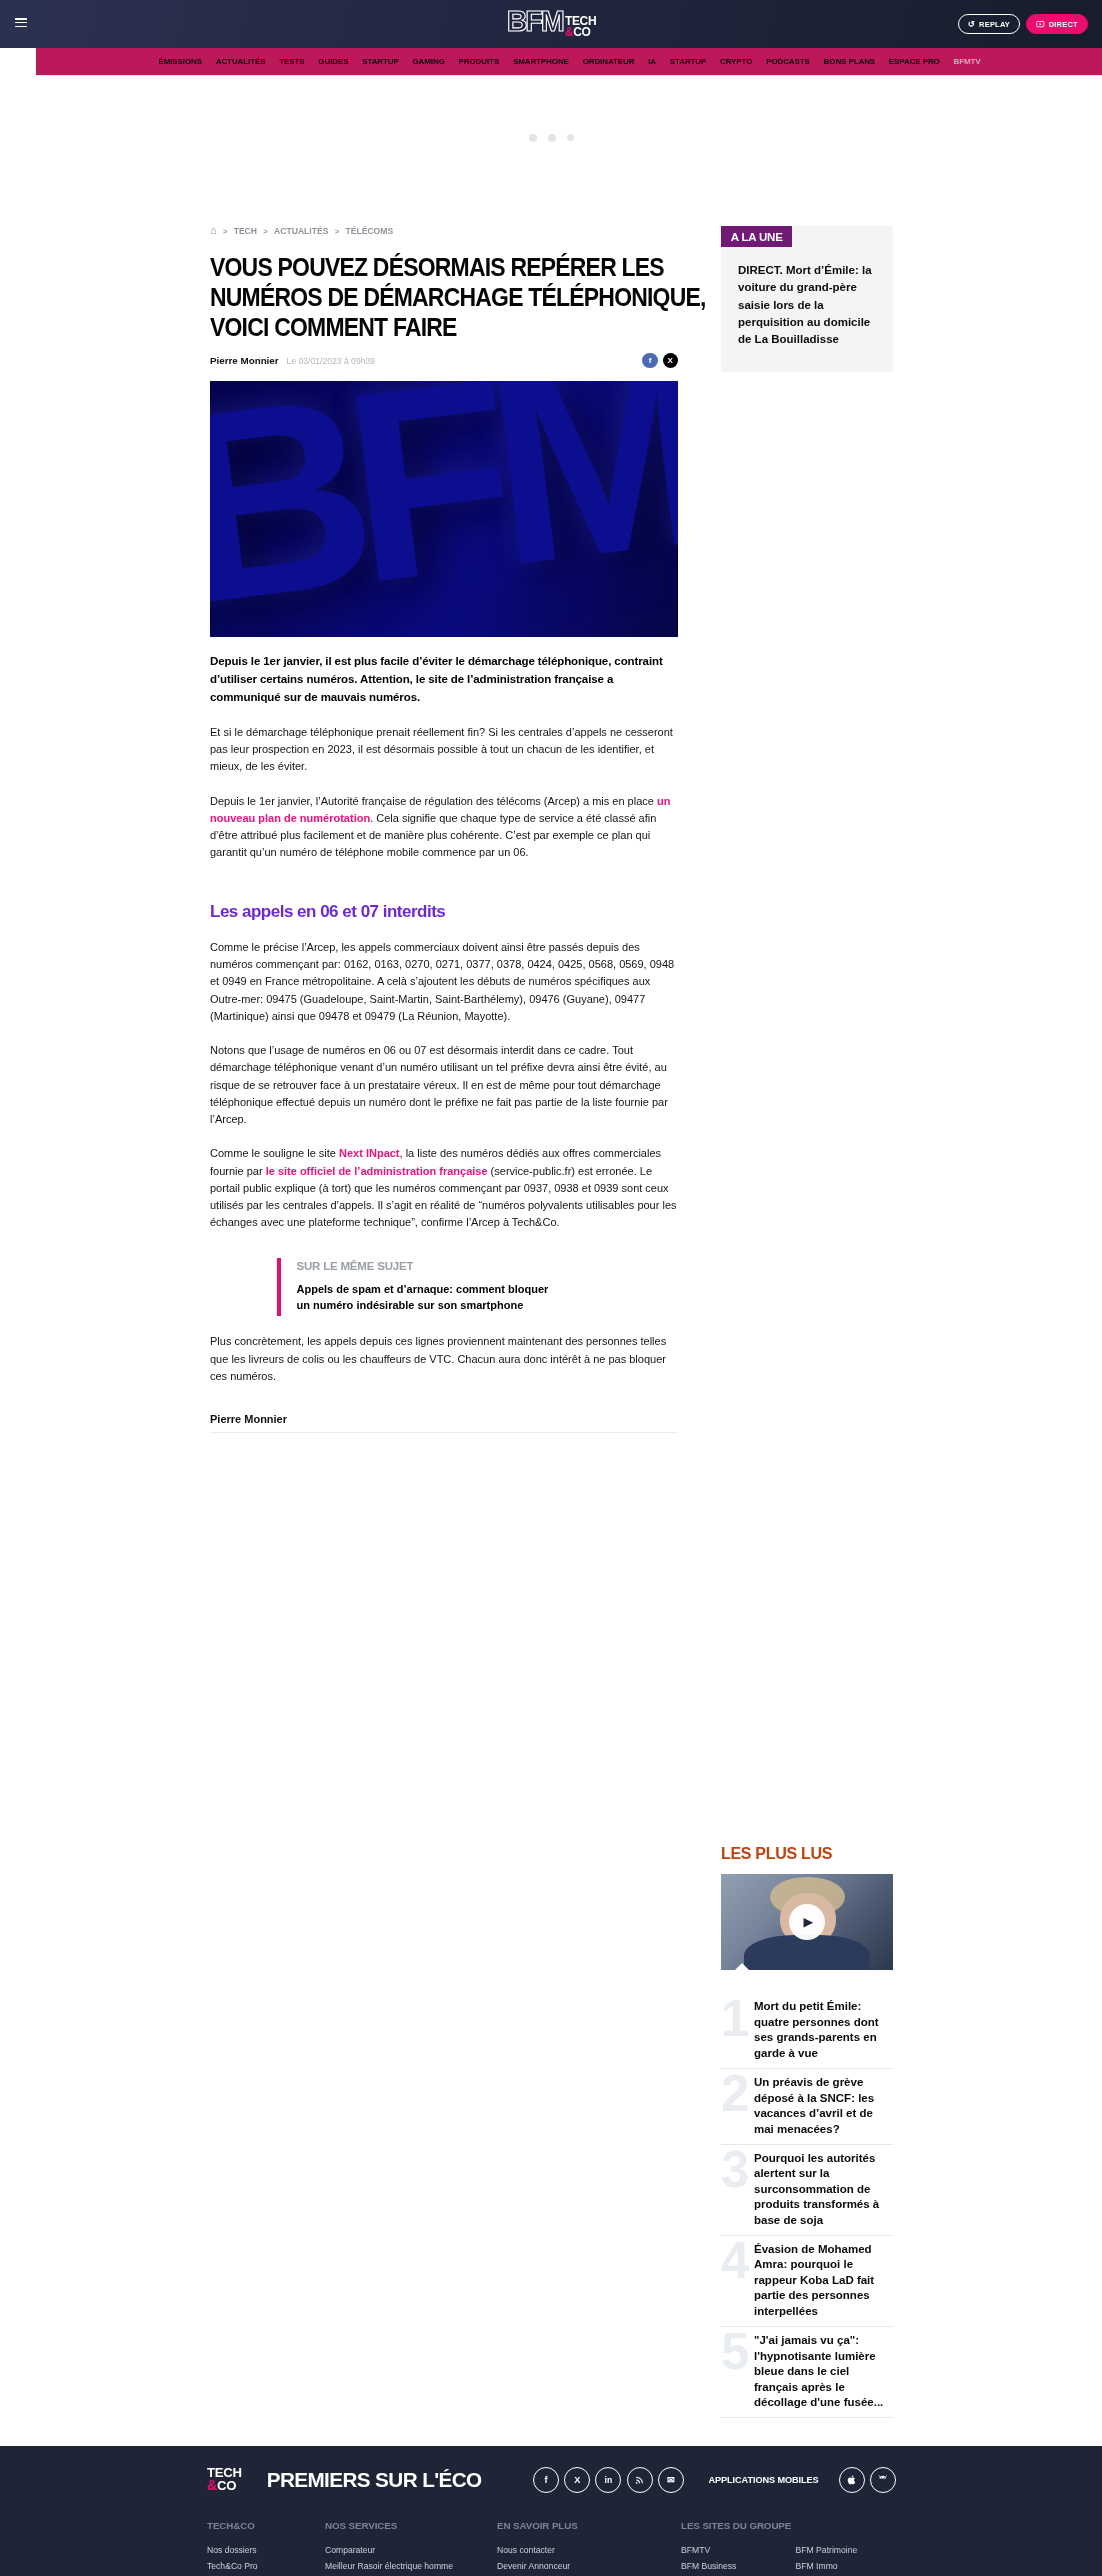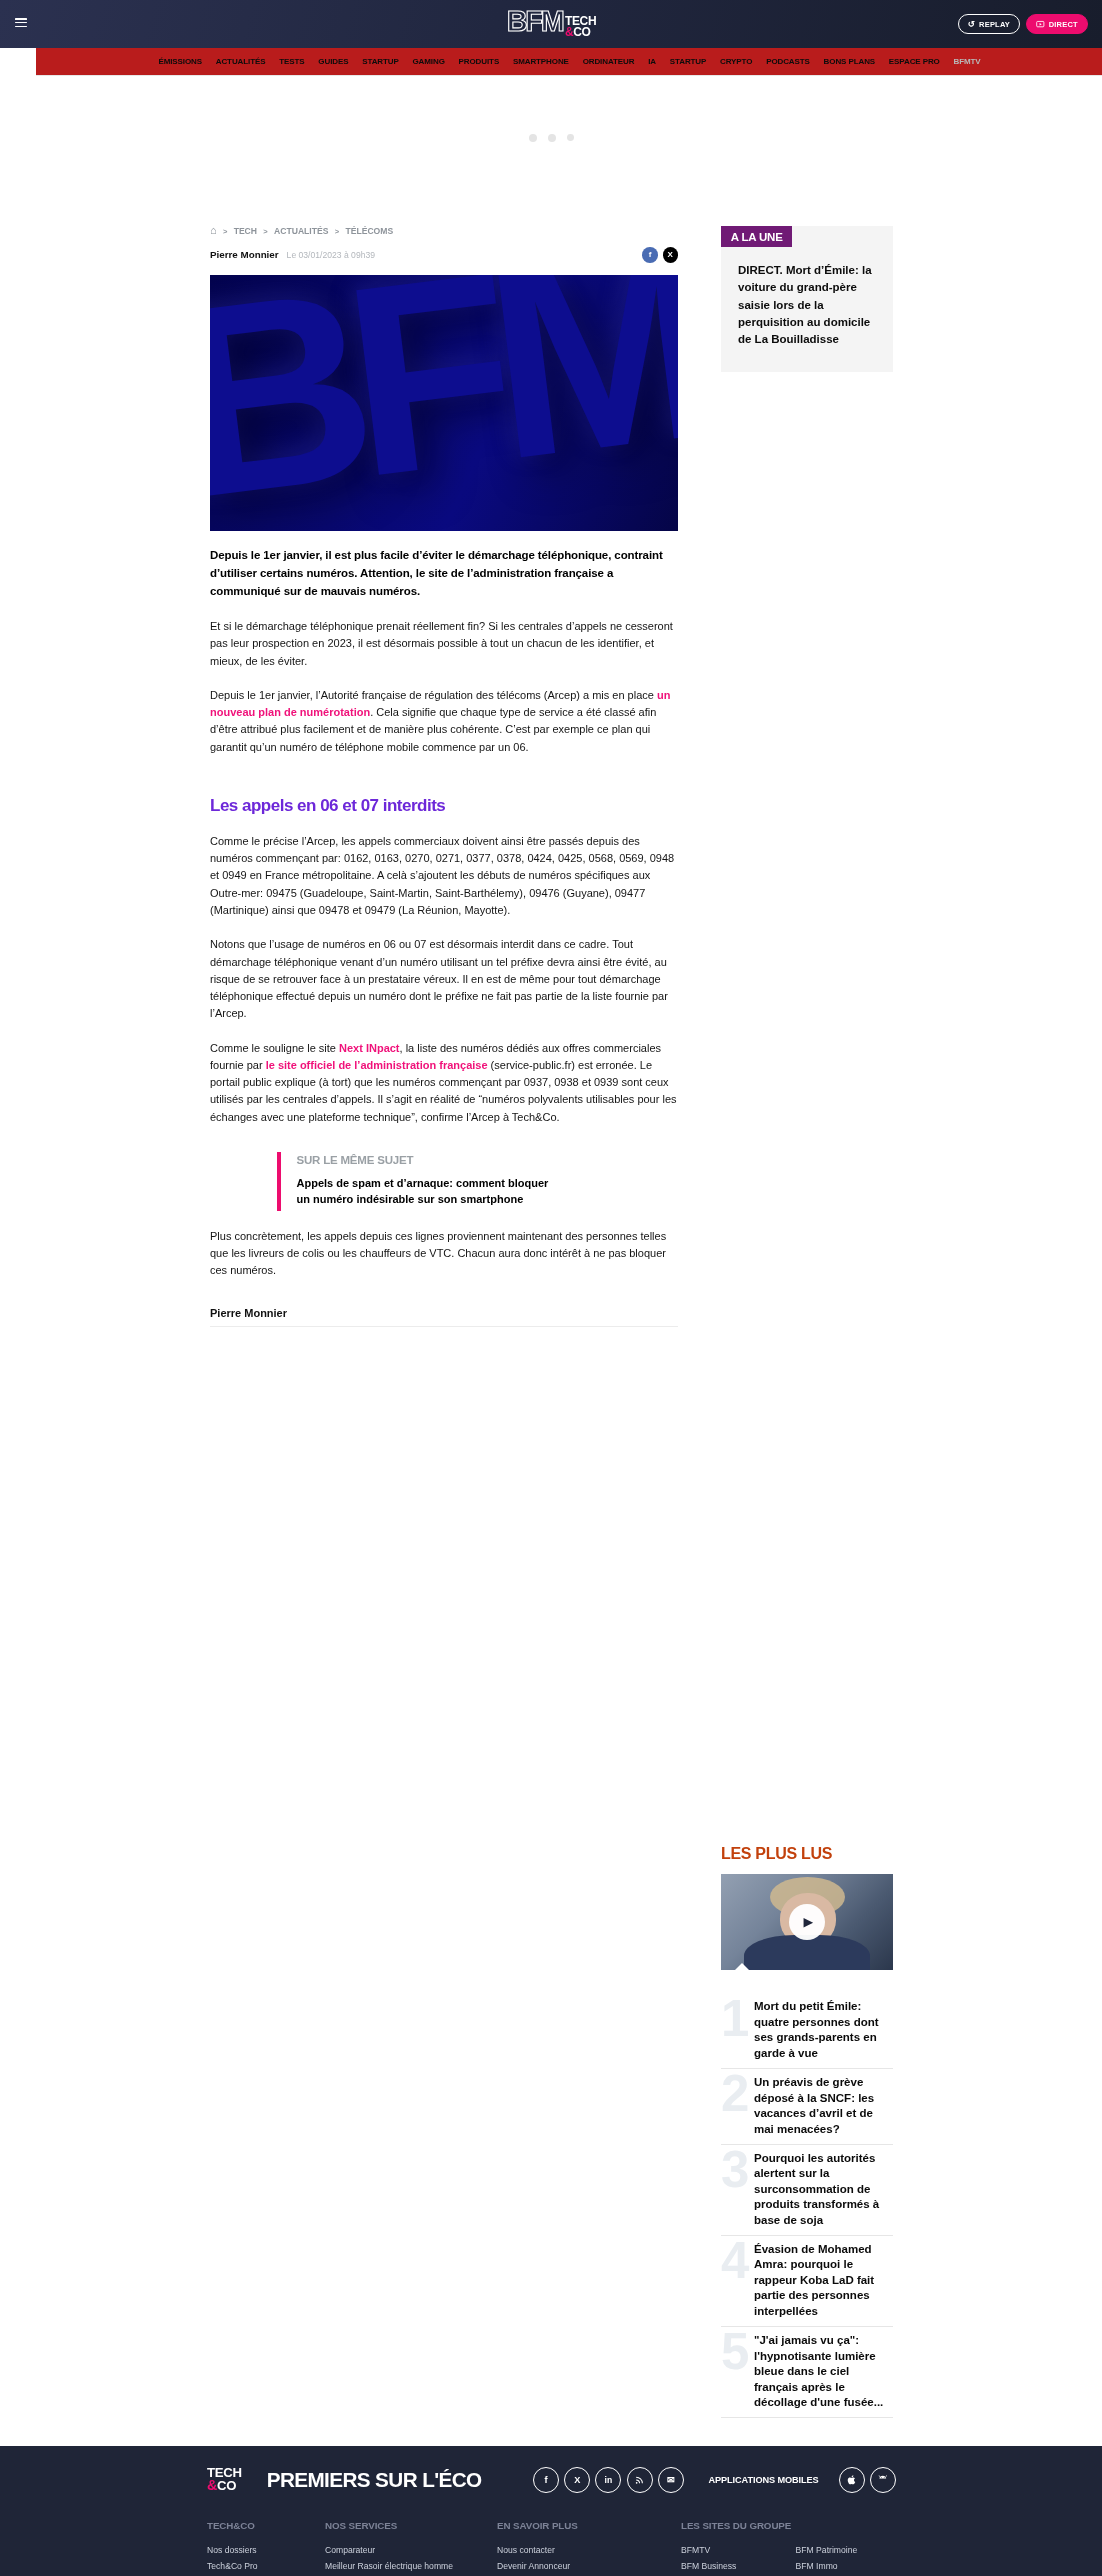--- a/index.html
+++ b/index.html
@@ -14,21 +14,21 @@
   .logo-bfm { font-size: 29px; font-weight: 900; letter-spacing: -2.3px; color: transparent; -webkit-text-stroke: 1.1px #fff; line-height: 0.9; }
   .logo-stack { font-weight: 900; font-size: 12px; line-height: 0.92; color: #fff; margin-top: 8px; letter-spacing: -0.3px; }
   .logo-amp { color: #ed0c6e; }
   .header-actions { position: absolute; right: 15px; top: 13.8px; display: flex; gap: 5.7px; }
   .pill { display: flex; align-items: center; gap: 4px; height: 20.7px; padding: 0 9.2px; border-radius: 10.3px; font-size: 7.5px; font-weight: 800; color: #fff; letter-spacing: 0.2px; cursor: pointer; }
   .pill-replay { border: 1.1px solid #fff; background: transparent; }
   .pill-direct { background: #ed0c6e; border: 1.1px solid #ed0c6e; }
   .pill .ricon { font-size: 8.6px; line-height: 1; }
 
   
-  .nav { height: 27.6px; background: #b91c1c; border-bottom: 0.6px solid #e7e7e7; display: flex; justify-content: center; align-items: center; gap: 13.8px; white-space: nowrap; margin-left: 36px; }
+  .nav { height: 27.6px; background: #be185d; border-bottom: 0.6px solid #e7e7e7; display: flex; justify-content: center; align-items: center; gap: 13.8px; white-space: nowrap; margin-left: 36px; }
   .nav a { font-size: 8px; font-weight: 800; letter-spacing: -0.1px; color: #0c0c0c; }
   .nav a.nav-external { color: #b9b9b9; }
 
   
   .dots { margin-top: 58px; display: flex; justify-content: center; align-items: center; gap: 10.3px; }
   .dot { border-radius: 50%; background: #e4e4e4; }
   .dot:nth-child(1) { width: 8px; height: 8px; }
   .dot:nth-child(2) { width: 8.6px; height: 8.6px; }
   .dot:nth-child(3) { width: 6.9px; height: 6.9px; }
 
@@ -167,20 +167,25 @@
     <div class="breadcrumb">
       <span class="home-icon">⌂</span>
       <span class="chev">&gt;</span>
       <a>TECH</a>
       <span class="chev">&gt;</span>
       <a>ACTUALITÉS</a>
       <span class="chev">&gt;</span>
       <a>TÉLÉCOMS</a>
     </div>
 
+    <h1>
+      <span>VOUS POUVEZ DÉSORMAIS REPÉRER LES</span>
+      <span>NUMÉROS DE DÉMARCHAGE TÉLÉPHONIQUE,</span>
+      <span>VOICI COMMENT FAIRE</span>
+    </h1>
 
     <div class="author-row">
       <span class="author-name">Pierre Monnier</span>
       <span class="pub-date">Le 03/01/2023 à 09h39</span>
       <div class="share">
         <span class="share-btn share-fb">f</span>
         <span class="share-btn share-x">X</span>
       </div>
     </div>
 

